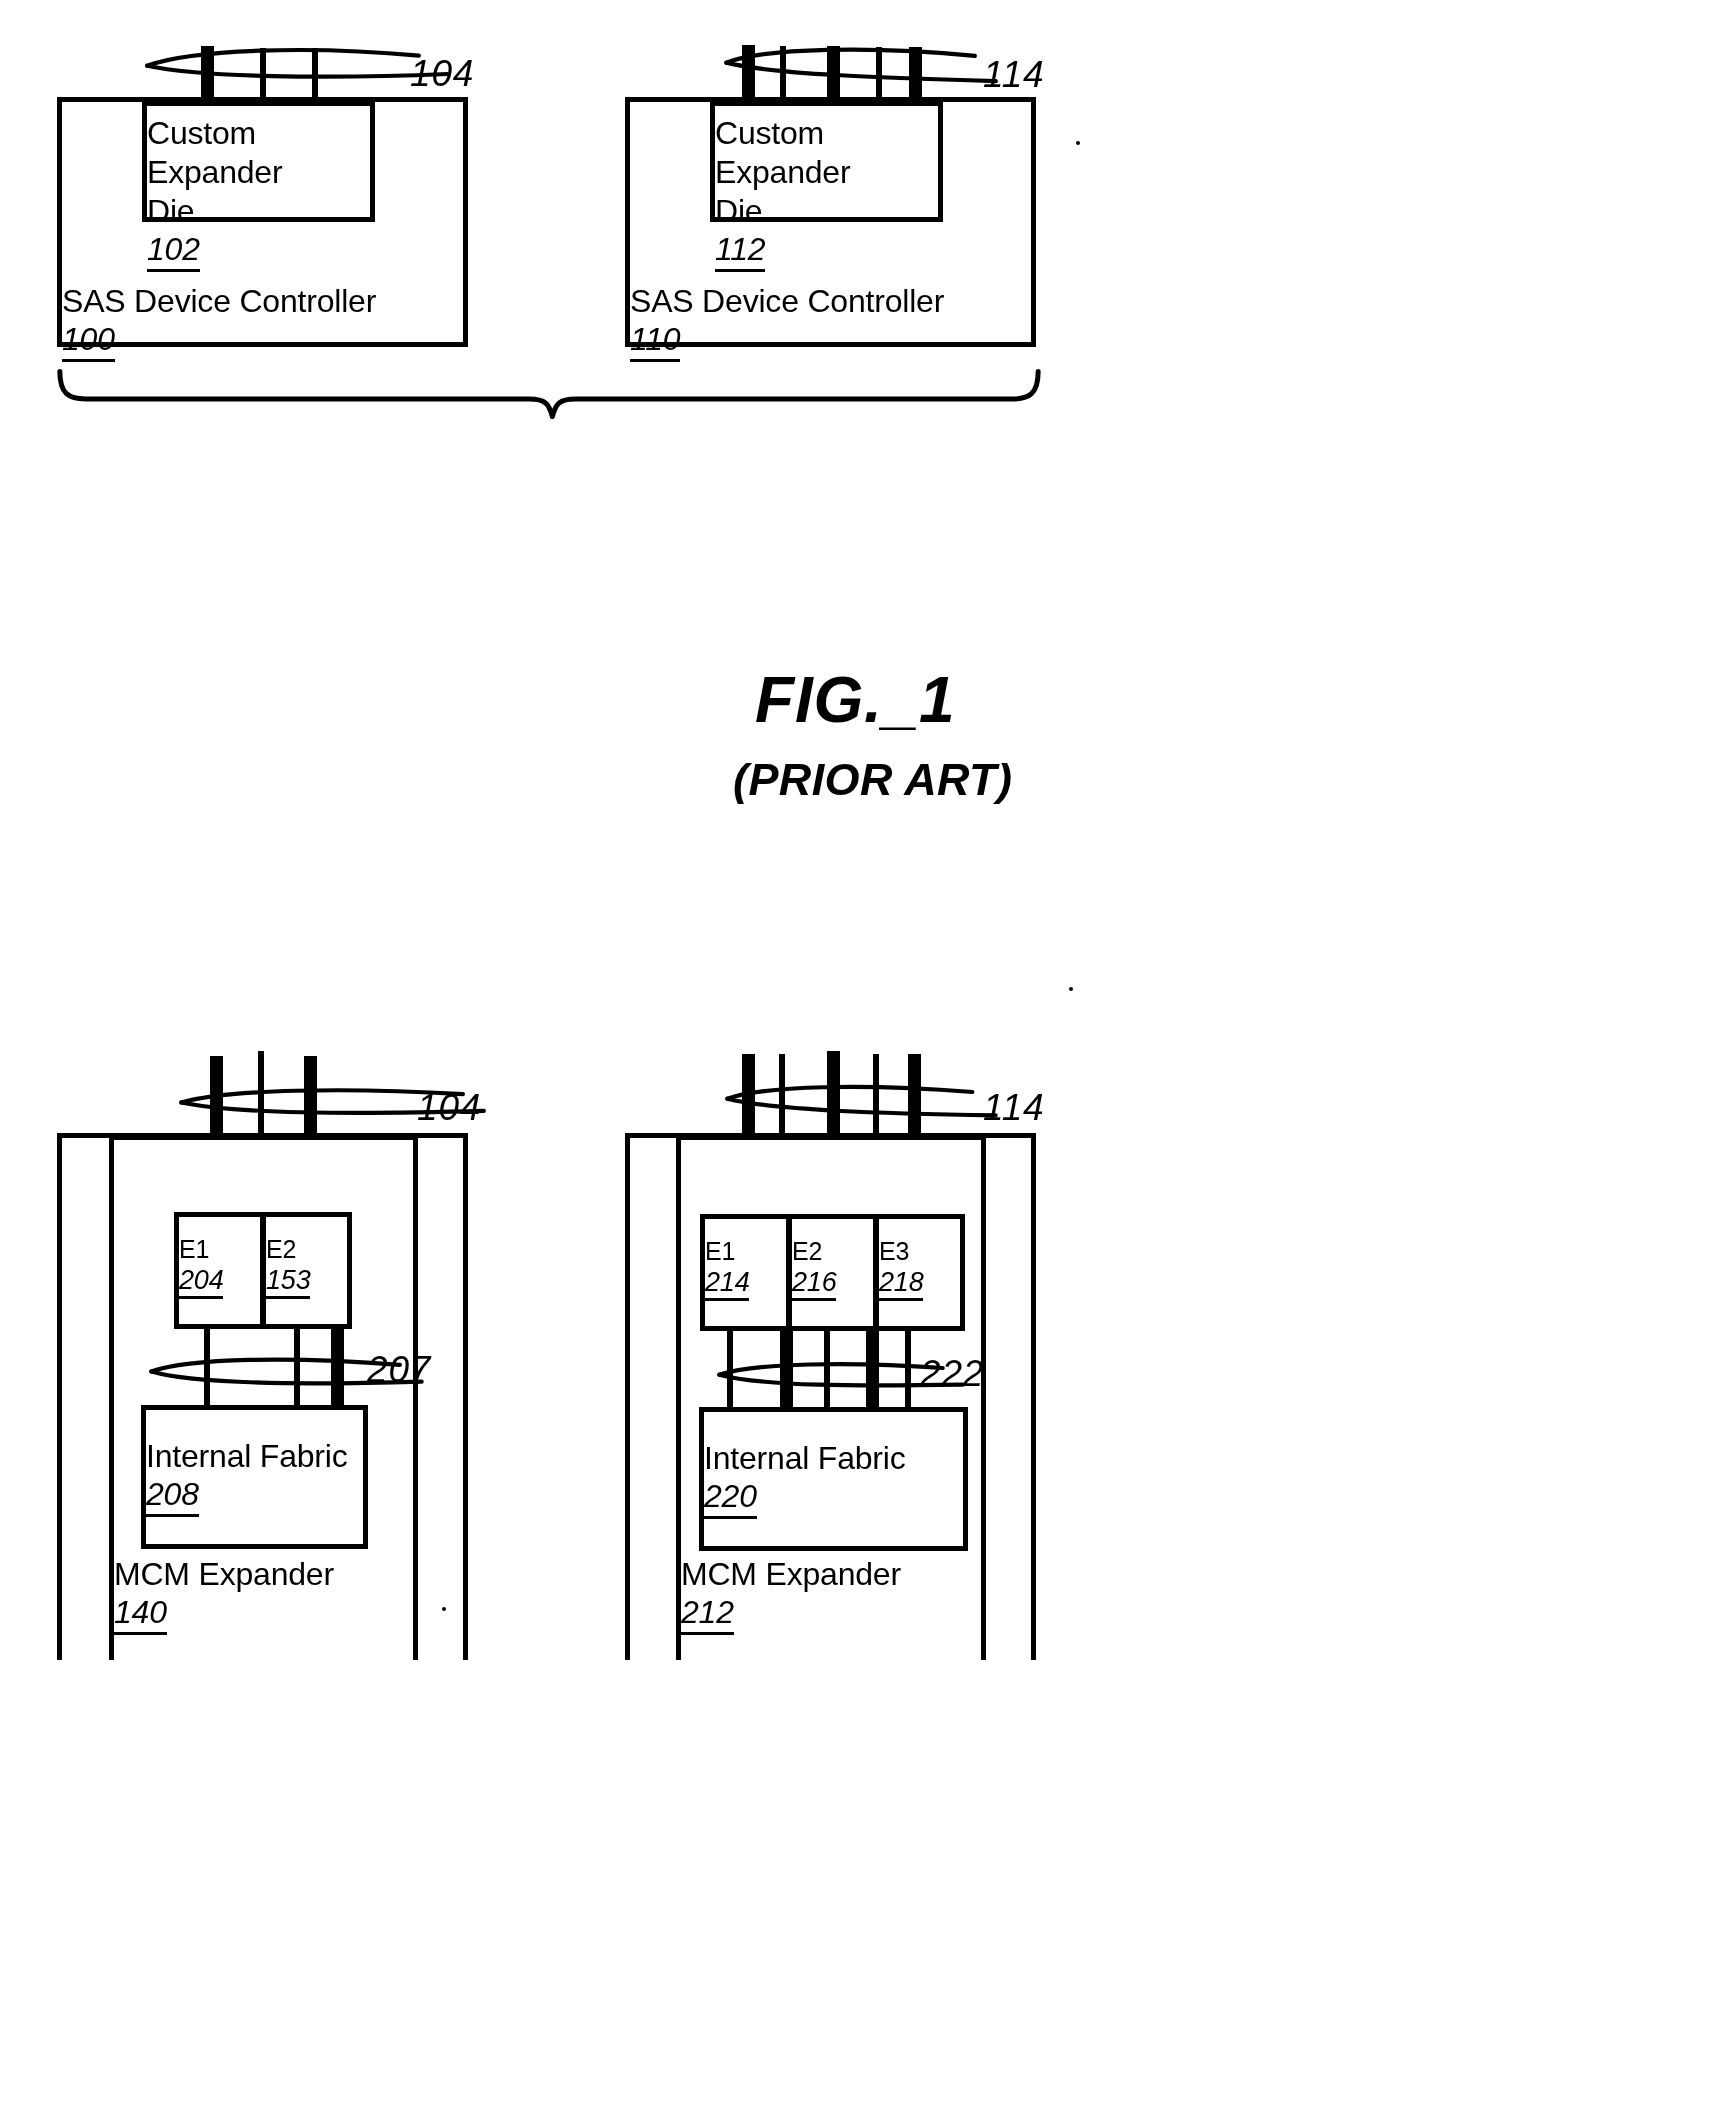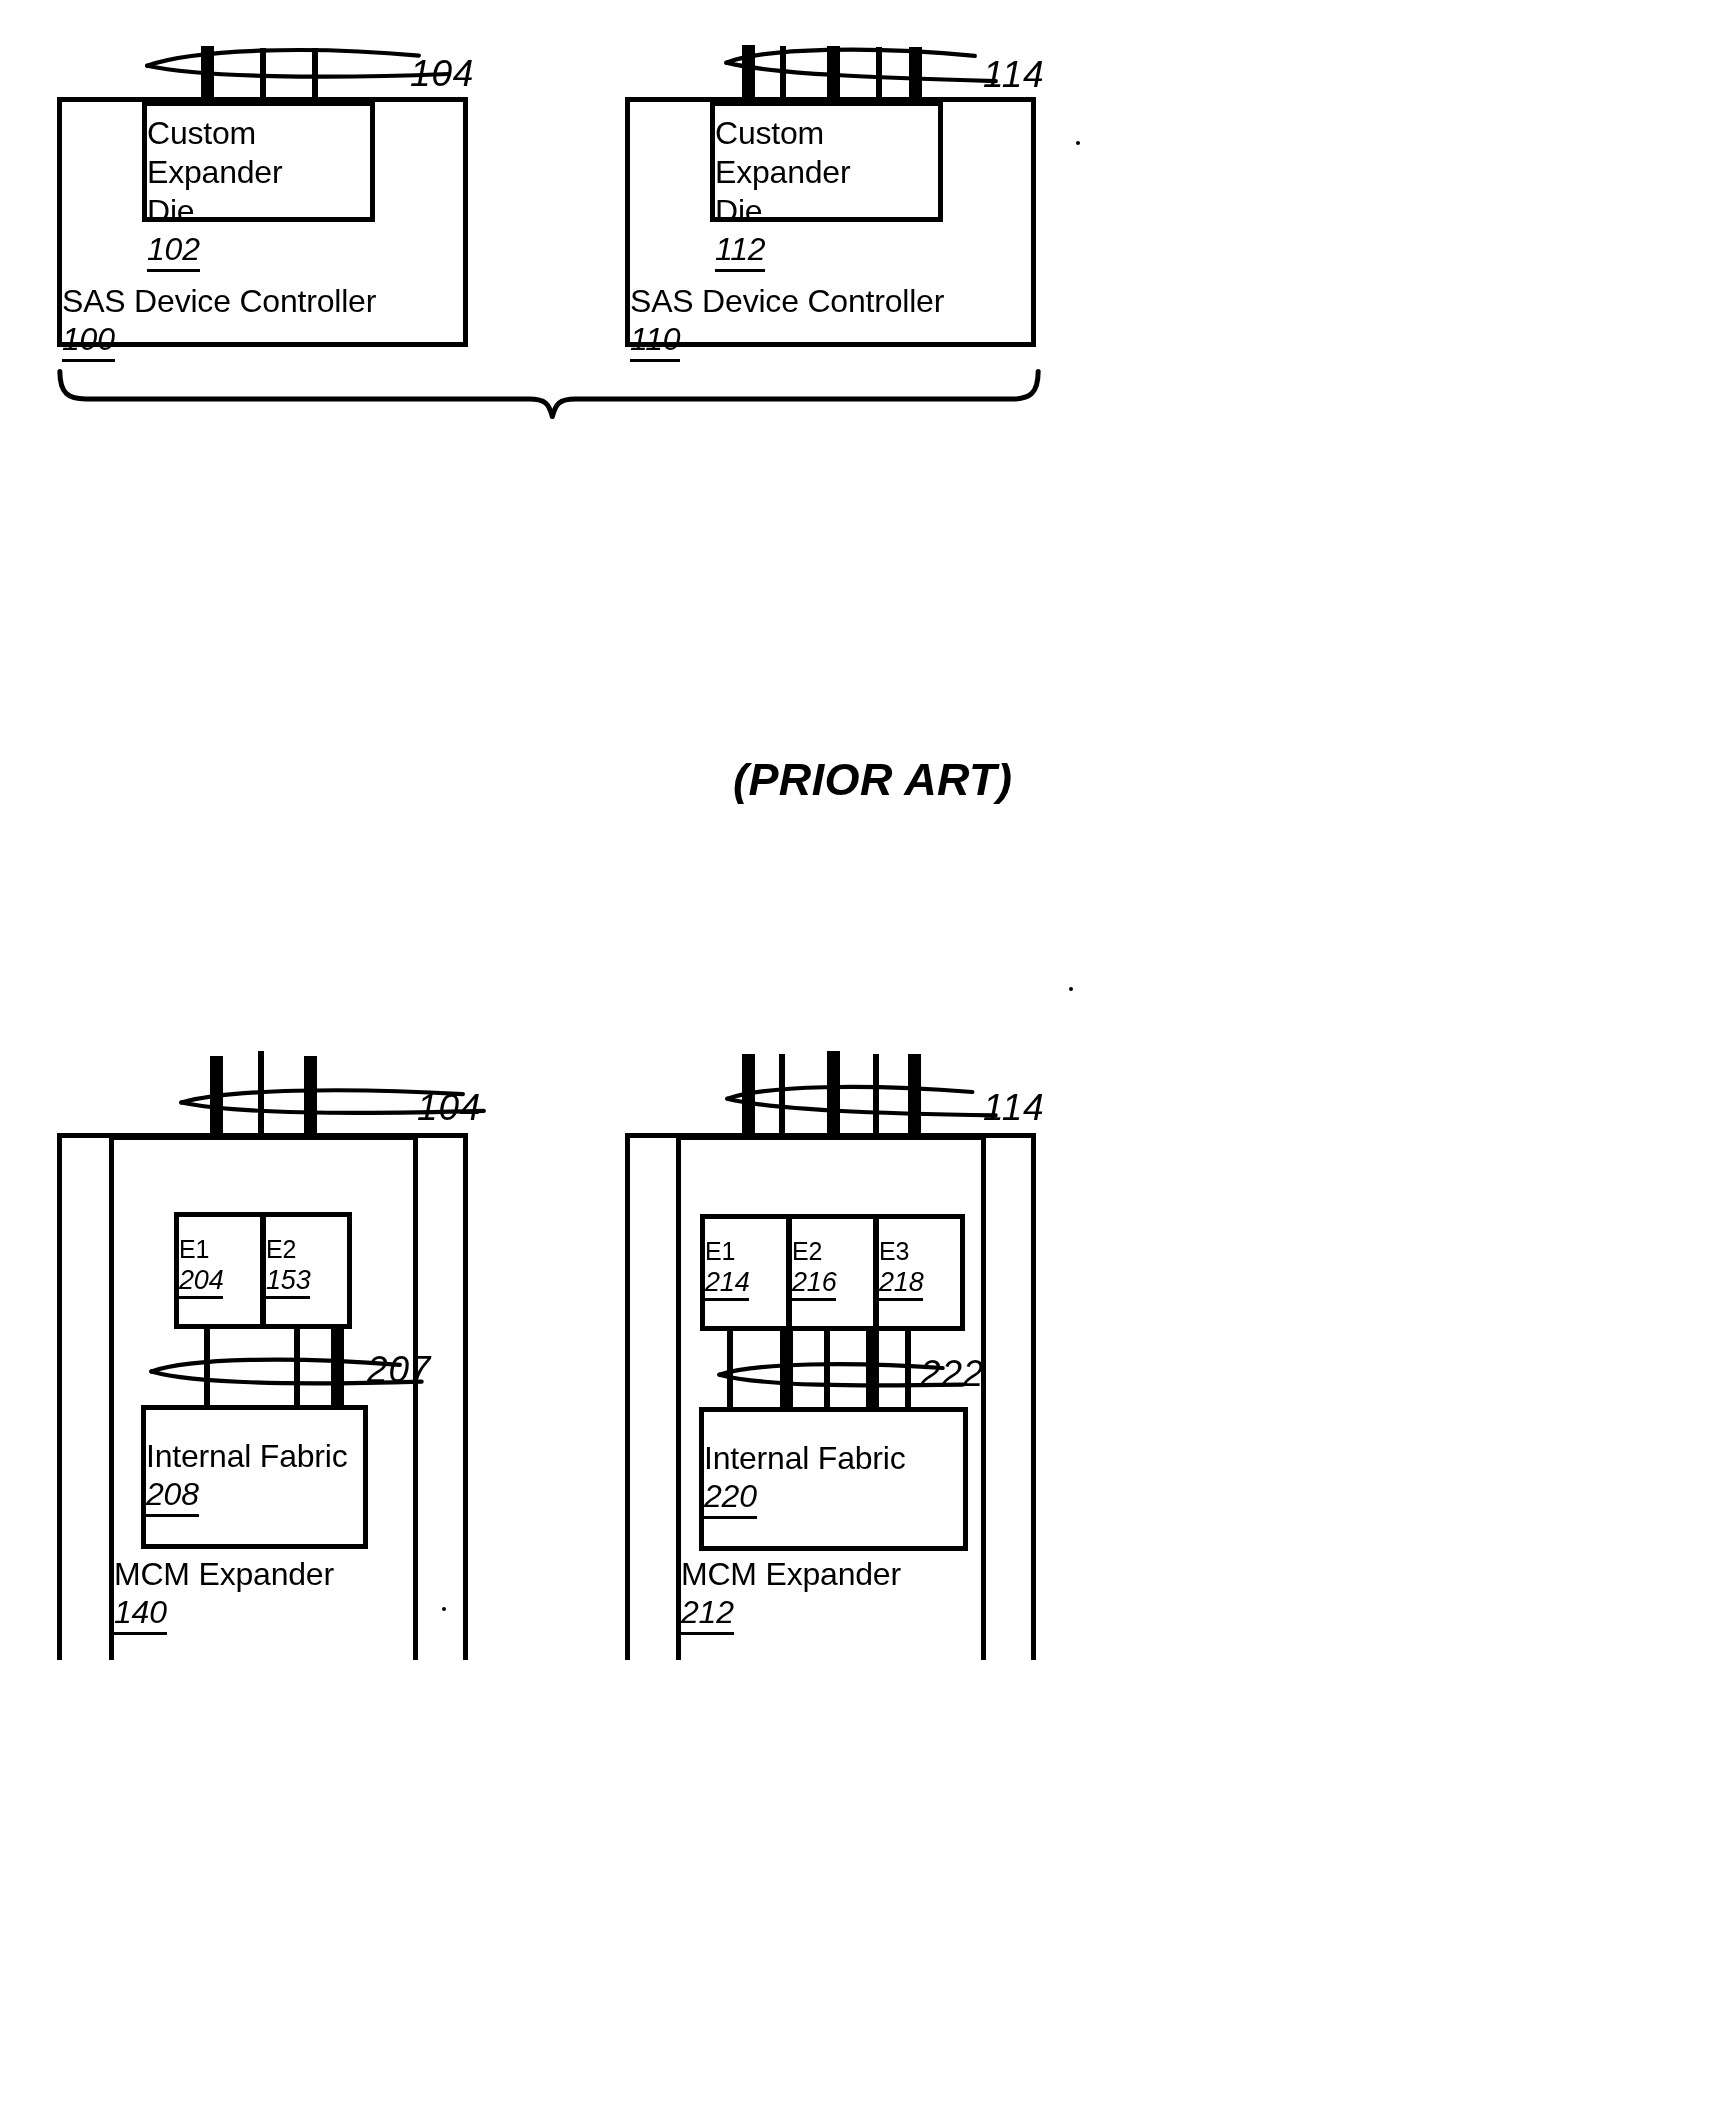--- a/index.html
+++ b/index.html
@@ -160,20 +160,21 @@
 
   <div class="speck" style="left:1076px; top:141px;"></div>
 
   <div class="brace" style="left:54px; top:369px; width:990px; height:50px;">
     <svg width="990" height="50" viewBox="0 0 1180 60">
       <path d="M3,3 C3,30 14,36 34,36 L566,36 C586,36 590,42 594,57
                C598,42 602,36 622,36 L1146,36 C1166,36 1177,30 1177,3" fill="none" stroke="#000" stroke-width="6" stroke-linecap="round" stroke-linejoin="round"></path>
     </svg>
   </div>
 
+  <div class="figcap main" style="left:755px; top:663px;">FIG._1</div>
   <div class="figcap sub" style="left:733px; top:754px;">(PRIOR ART)</div>
 
   <div class="speck" style="left:1069px; top:987px;"></div>
 
   <div class="bus" style="left:178px; top:1084px; width:310px; height:37px;">
     <svg width="310" height="37" viewBox="0 0 370 44">
       <path d="M4,22 C60,6 200,4 340,12" fill="none" stroke="#000" stroke-width="5" stroke-linecap="round"></path>
       <path d="M4,22 C70,36 220,36 365,32" fill="none" stroke="#000" stroke-width="5" stroke-linecap="round"></path>
     </svg>
   </div>

